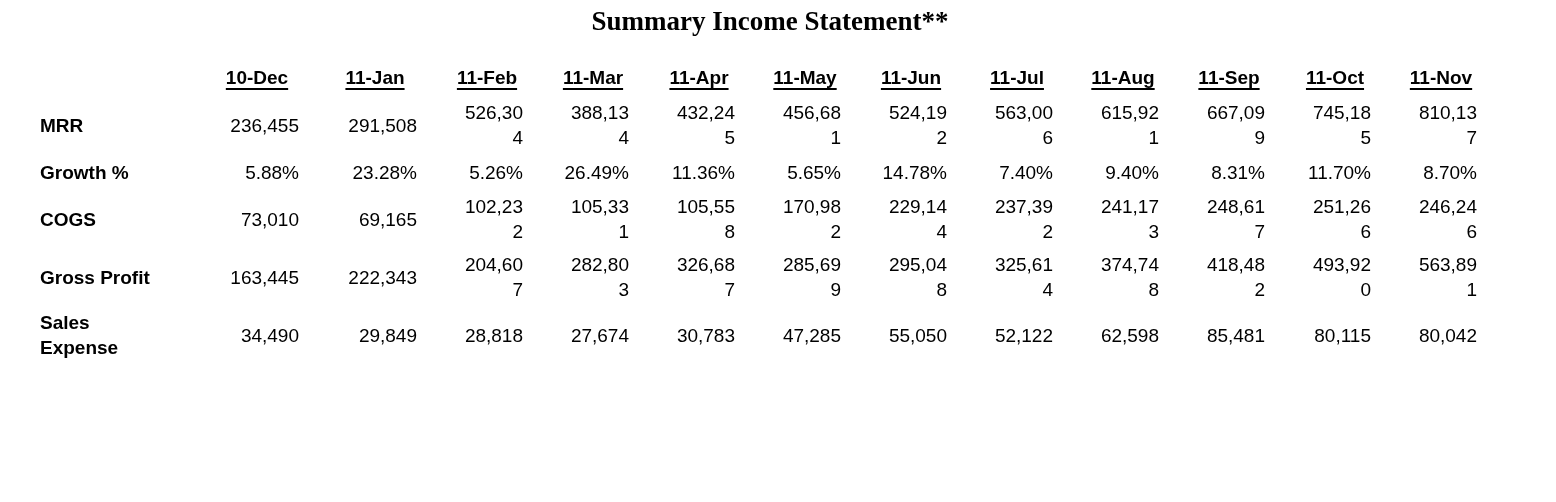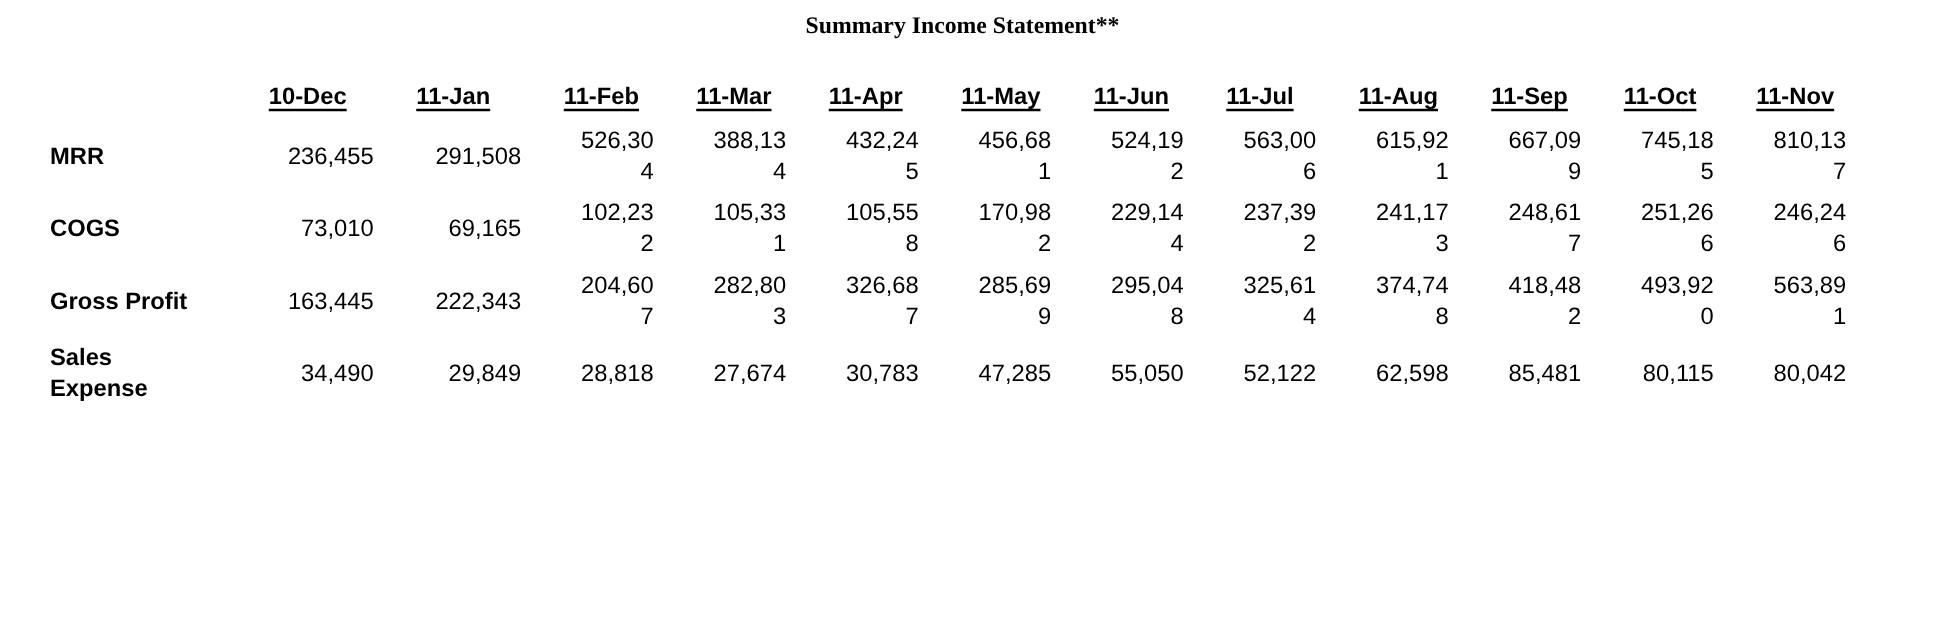--- a/index.html
+++ b/index.html
@@ -13,41 +13,41 @@
     overflow: hidden;
     font-family: "Liberation Sans", "DejaVu Sans", sans-serif;
     color: #000000;
   }
   .title {
     width: 1460px;
     margin: 6px 0 0 40px;
     text-align: center;
     font-family: "Liberation Serif", "DejaVu Serif", serif;
     font-weight: bold;
-    font-size: 19px;
+    font-size: 27px;
     line-height: 30px;
     color: #000000;
   }
   table.income {
     border-collapse: collapse;
     table-layout: fixed;
     width: 1441px;
     margin: 26px 0 0 40px;
   }
   table.income th, table.income td {
     font-size: 19px;
     line-height: 25px;
     vertical-align: middle;
     color: #000000;
   }
   thead tr { height: 34px; }
   tbody tr { height: 36px; margin-top: 20px; }
   th.month {
     font-weight: bold;
-    text-align: left;
+    text-align: center;
     white-space: nowrap;
     padding: 2px 4px 5px 30px;
     text-decoration: underline;
     text-decoration-thickness: 2.2px;
     text-underline-offset: 4px;
   }
   th.corner { padding: 0; }
   th.row-label {
     font-weight: bold;
     text-align: left;
@@ -108,20 +108,35 @@
       <td class="value">432,245</td>
       <td class="value">456,681</td>
       <td class="value">524,192</td>
       <td class="value">563,006</td>
       <td class="value">615,921</td>
       <td class="value">667,099</td>
       <td class="value">745,185</td>
       <td class="value">810,137</td>
     </tr>
     <tr>
+      <th class="row-label">Growth %</th>
+      <td class="value">5.88%</td>
+      <td class="value">23.28%</td>
+      <td class="value">5.26%</td>
+      <td class="value">26.49%</td>
+      <td class="value">11.36%</td>
+      <td class="value">5.65%</td>
+      <td class="value">14.78%</td>
+      <td class="value">7.40%</td>
+      <td class="value">9.40%</td>
+      <td class="value">8.31%</td>
+      <td class="value">11.70%</td>
+      <td class="value">8.70%</td>
+    </tr>
+    <tr>
       <th class="row-label">COGS</th>
       <td class="value">73,010</td>
       <td class="value">69,165</td>
       <td class="value">102,232</td>
       <td class="value">105,331</td>
       <td class="value">105,558</td>
       <td class="value">170,982</td>
       <td class="value">229,144</td>
       <td class="value">237,392</td>
       <td class="value">241,173</td>

